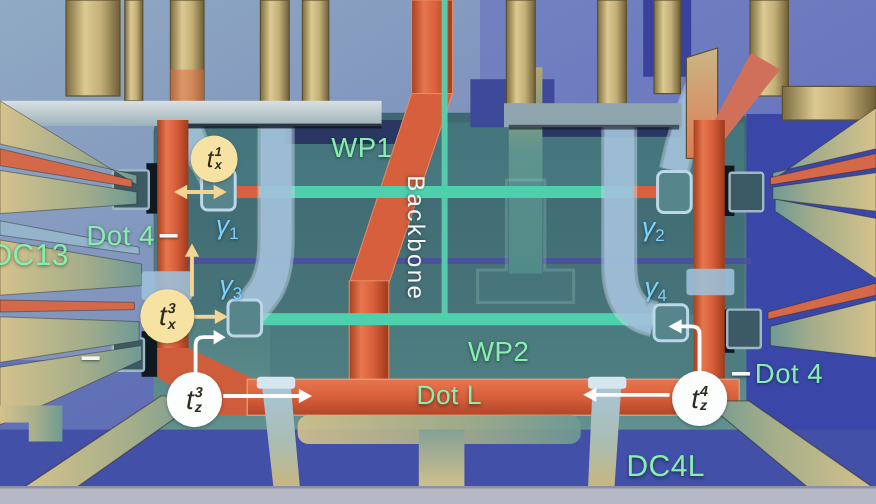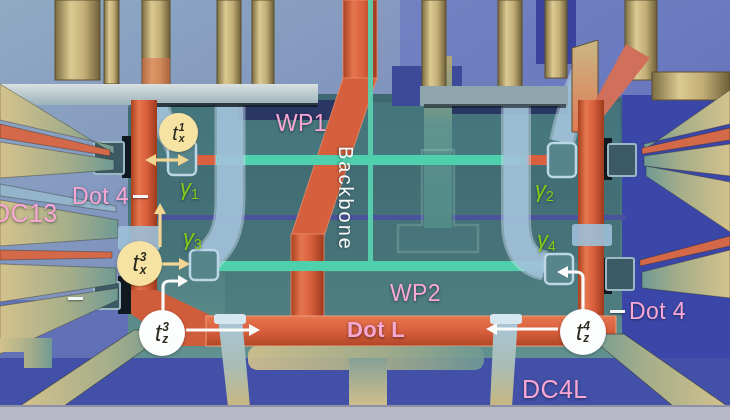--- a/index.html
+++ b/index.html
@@ -1,28 +1,28 @@
 <!DOCTYPE html>
 <html><head>
 <meta charset="utf-8">
 <style>
   html,body{margin:0;padding:0;background:#1a1d28;}
   .stage{position:relative;width:730px;height:420px;overflow:hidden;
          font-family:"Liberation Sans",sans-serif;}
   .stage svg{position:absolute;left:0;top:0;}
-  .lbl{position:absolute;color:#f9a8d4;font-size:23px;letter-spacing:.4px;
+  .lbl{position:absolute;color:#86efac;font-size:23px;letter-spacing:.4px;
        text-shadow:0 1px 3px rgba(5,15,25,.55);white-space:nowrap;
        display:flex;align-items:center;gap:4px;line-height:1;text-align:center;}
   .lbl.big{font-size:25px;}
-  .lbl.bar{font-size:22px;font-weight:bold;}
+  .lbl.bar{font-size:22px;}
   .dash{display:inline-block;width:15px;height:2.6px;background:#f3f6f5;
         box-shadow:0 1px 2px rgba(5,15,25,.5);}
   .vert{position:absolute;color:#f7faf9;font-size:20px;letter-spacing:2px;
         writing-mode:vertical-rl;text-shadow:0 1px 3px rgba(5,15,25,.55);line-height:1;}
-  .glabel{position:absolute;color:#84cc16;font-size:22px;font-style:italic;
+  .glabel{position:absolute;color:#7dd3fc;font-size:22px;font-style:italic;
           text-shadow:0 1px 3px rgba(5,15,25,.55);line-height:1;}
   .glabel .gsub{font-size:14px;font-style:normal;vertical-align:-4px;letter-spacing:0;}
   .coupling{position:absolute;border-radius:50%;display:flex;align-items:center;
             justify-content:center;color:#2d2b20;line-height:1;}
   .coupling.yellow{background:#f6e3a3;box-shadow:0 1px 3px rgba(60,40,10,.35);}
   .coupling.white{background:#fcfdfd;box-shadow:0 1px 3px rgba(10,20,30,.35);}
   .coupling .sym{font-style:italic;font-size:23px;font-weight:500;}
   .coupling .stack{display:flex;flex-direction:column;font-size:12px;font-style:italic;
                    font-weight:600;line-height:1.02;margin-left:1px;}
   .coupling.sm .sym{font-size:20px;}

